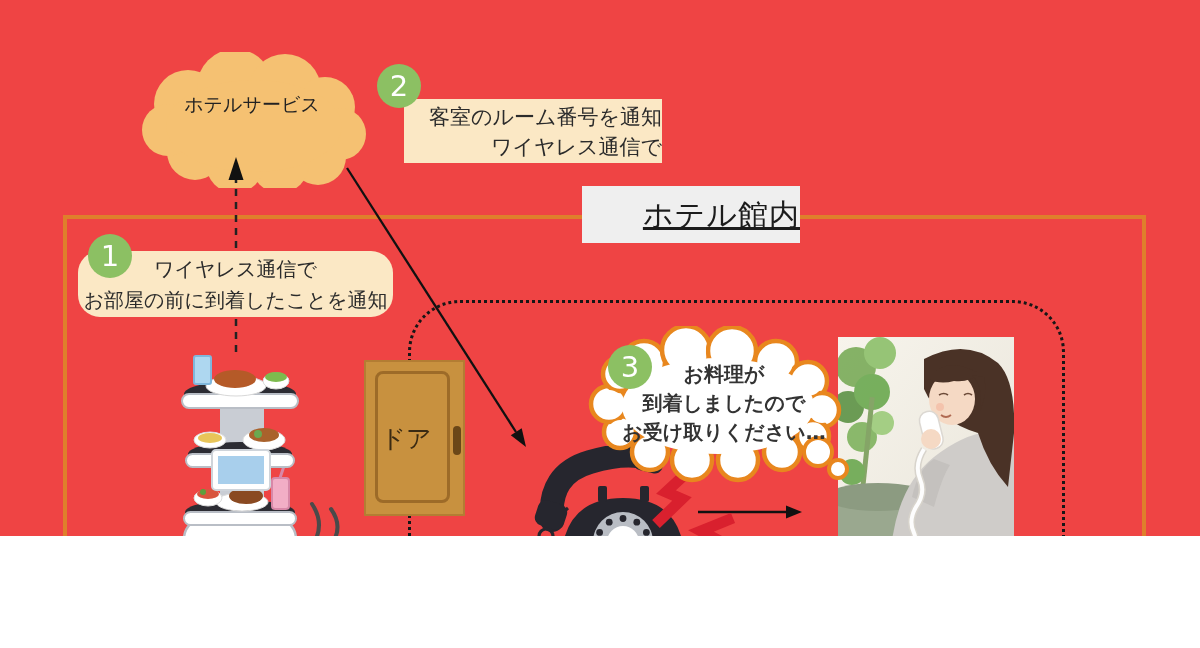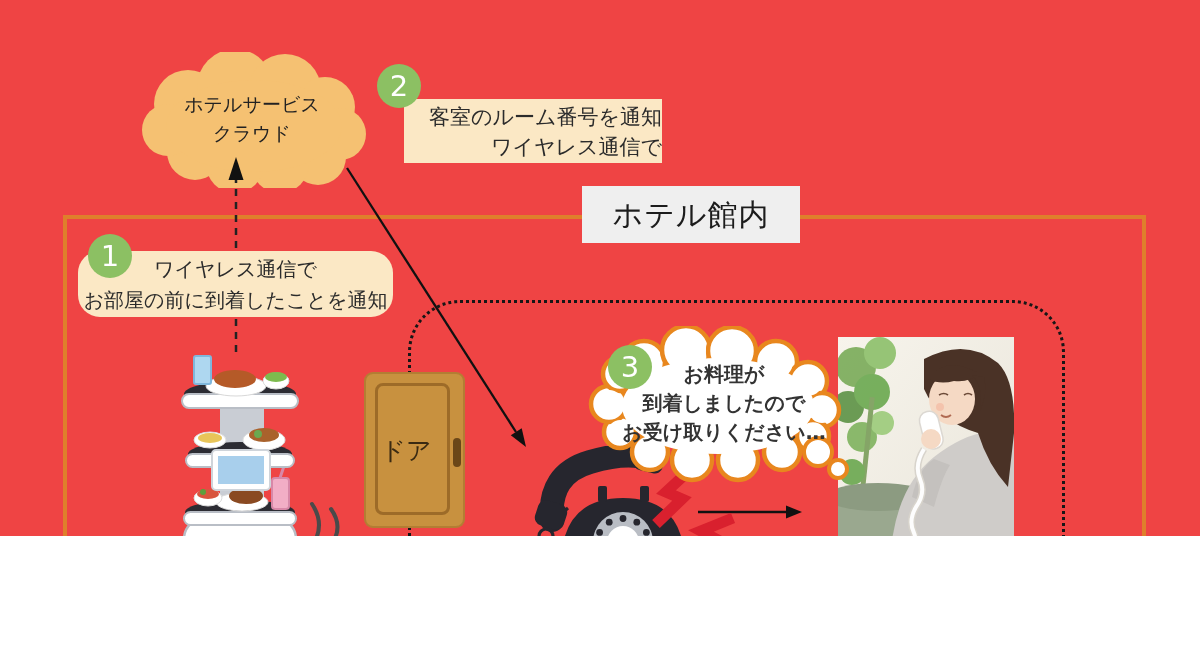--- a/index.html
+++ b/index.html
@@ -4,22 +4,22 @@
 <style>
   html,body{margin:0;padding:0;background:#ffffff;}
   body{font-family:"DejaVu Sans","Liberation Sans",sans-serif;color:#2b2b2b;}
   .canvas{position:relative;width:1200px;height:536px;background:#ef4444;overflow:hidden;padding-left:36px;}
   .abs{position:absolute;}
 
   
   .hotel-rect{left:63px;top:215px;width:1083px;height:412px;border:4px solid #DF7F2B;z-index:1;box-sizing:border-box;}
   .room-rect{left:408px;top:300px;width:657px;height:288px;border:3.5px dotted #161616;border-radius:52px;z-index:2;box-sizing:border-box;}
 
-  .hotel-label{left:582px;top:186px;width:218px;height:57px;line-height:57px;text-align:center;
-    background:#EFEFEF;font-size:30px;color:#1c1c1c;z-index:5;letter-spacing:1px;}
+  .hotel-label{left:582px;top:186px;width:218px;height:57px;line-height:57px;text-align:right;
+    background:#EFEFEF;font-size:30px;color:#1c1c1c;z-index:5;letter-spacing:1px;text-decoration:underline;}
   .room-label{left:466px;top:286px;width:164px;height:42px;line-height:42px;text-align:center;
     background:#ffffff;font-size:30px;color:#1c1c1c;z-index:5;letter-spacing:1px;}
 
   
   .cloud-svg{left:140px;top:52px;z-index:3;}
   .cloud-label{left:152px;top:90px;width:200px;text-align:center;font-size:19px;line-height:29px;color:#222;z-index:5;}
 
   
   .note{background:#FBE8C5;z-index:5;color:#2b2b2b;}
   .note1{left:78px;top:251px;width:315px;height:66px;font-size:20px;line-height:31px;text-align:center;padding-top:3px;box-sizing:border-box;border-radius:22px;}
@@ -29,21 +29,21 @@
   .badge{width:44px;height:44px;border-radius:50%;background:#8CC063;color:#fff;
     font-size:29px;line-height:44px;text-align:center;z-index:7;}
   .badge1{left:88px;top:234px;}
   .badge2{left:377px;top:64px;}
   .badge3{left:608px;top:345px;}
 
   
   .arrows{left:0;top:0;z-index:4;pointer-events:none;}
 
   
-  .door{left:364px;top:372px;width:101px;height:156px;background:#C8913F;border-radius:9px;
+  .door{left:364px;top:360px;width:101px;height:156px;background:#C8913F;border-radius:1px;
     z-index:5;box-shadow:inset 0 0 0 2px rgba(140,90,30,.35);}
   .door-inner{left:11px;top:11px;width:75px;height:132px;border:3px solid rgba(122,76,22,.55);border-radius:8px;box-sizing:border-box;}
   .door-handle{left:89px;top:66px;width:8px;height:29px;background:#6B4718;border-radius:4px;}
   .door-label{left:0;top:62px;width:84px;text-align:center;font-size:25px;color:#3a2a12;}
 
   
   .robot-svg{left:172px;top:350px;z-index:5;}
   .phone-svg{left:528px;top:446px;z-index:6;}
   .photo-svg{left:838px;top:337px;z-index:5;}
   .bubble-svg{left:586px;top:326px;z-index:6;}
@@ -69,21 +69,20 @@
         <circle cx="178" cy="105" r="28"></circle>
       <circle cx="140" cy="112" r="29"></circle>
         <circle cx="95" cy="112" r="29"></circle>
         <circle cx="55" cy="100" r="28"></circle>
       <circle cx="28" cy="78" r="26"></circle>
         <ellipse cx="114" cy="74" rx="88" ry="46"></ellipse>
     </g>
   </svg>
   <div class="abs cloud-label">
     <div>ホテルサービス</div>
-    <div>クラウド</div>
   </div>
 
   <svg class="abs arrows" width="1200" height="648" viewBox="0 0 1200 648">
     <g>
       <line x1="236" y1="352" x2="236" y2="178" stroke="#222" stroke-width="2.5" stroke-dasharray="7 6"></line>
       <polygon points="236,157 228.5,180 243.5,180" fill="#111"></polygon>
     </g>
     <g>
       <line x1="347" y1="168" x2="516" y2="432" stroke="#111" stroke-width="2.3"></line>
       <polygon points="526,447 510.8,435.3 521.7,428.3" fill="#111"></polygon>

